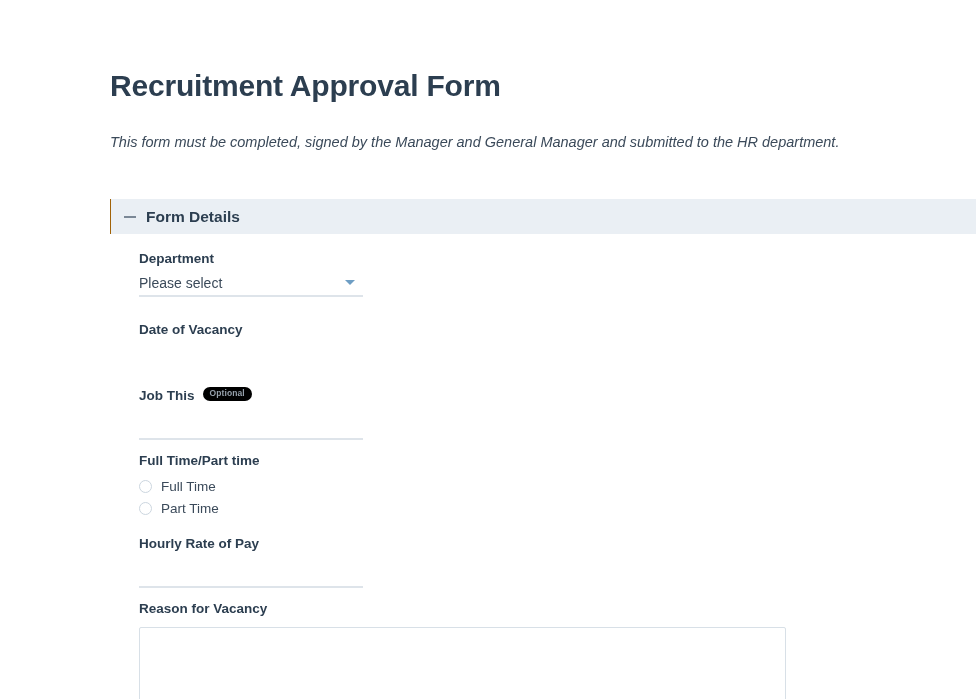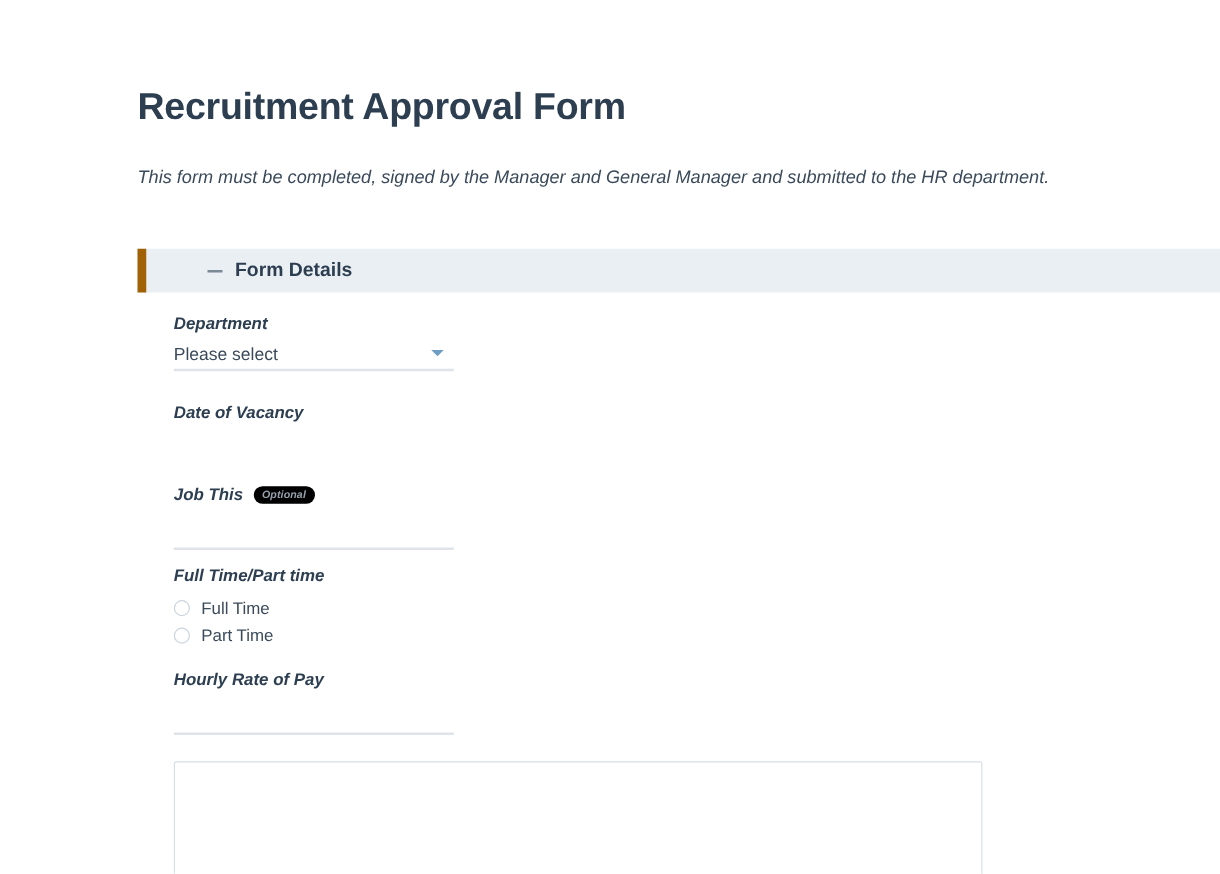--- a/index.html
+++ b/index.html
@@ -52,22 +52,21 @@
   .section-header {
     position: absolute;
     left: 110px;
     top: 151px;
     right: 0;
     height: 35px;
     background: #eaeff4;
     display: flex;
     align-items: center;
     box-sizing: border-box;
-    border-left: 7px solid #a16207;
-    padding-left: 36px;
+    border-left: 1px solid #a16207;
   }
   .collapse-icon {
     width: 14px;
     height: 14px;
     margin-left: 12px;
     margin-right: 9px;
     position: relative;
     flex: none;
     cursor: pointer;
   }
@@ -99,23 +98,22 @@
     position: absolute;
     left: 139px;
   }
 
   .field-label {
     font-size: 13.5px;
     font-weight: bold;
     color: #2c3e50;
     line-height: 1.3;
     display: flex;
-    align-items: center;
-    white-space: nowrap;
-    font-style: italic;
+    align-items: flex-start;
+    white-space: nowrap;
   }
 
   .optional-badge {
     display: inline-block;
     margin-left: 8px;
     padding: 2px 7px 3px 7px;
     border-radius: 9px;
     background: #000000;
     color: #95a0ab;
     font-size: 8.5px;
@@ -276,20 +274,23 @@
     <div class="field" style="top:301px;">
       <div class="field-label">
         <span>Hourly Rate of Pay</span>
       </div>
       <div class="underline-input empty">
         <span class="value"></span>
       </div>
     </div>
 
     <div class="field" style="top:366px;">
+      <div class="field-label">
+        <span>Reason for Vacancy</span>
+      </div>
       <div class="textarea-box">
         <span></span>
         <span class="resize-handle">
           <svg width="10" height="10" viewBox="0 0 10 10" xmlns="http://www.w3.org/2000/svg">
             <path d="M9.5 1.5 L1.5 9.5 M9.5 5 L5 9.5 M9.5 8.3 L8.3 9.5" stroke="#7d8894" stroke-width="0.9" fill="none"></path>
           </svg>
         </span>
       </div>
     </div>
 

